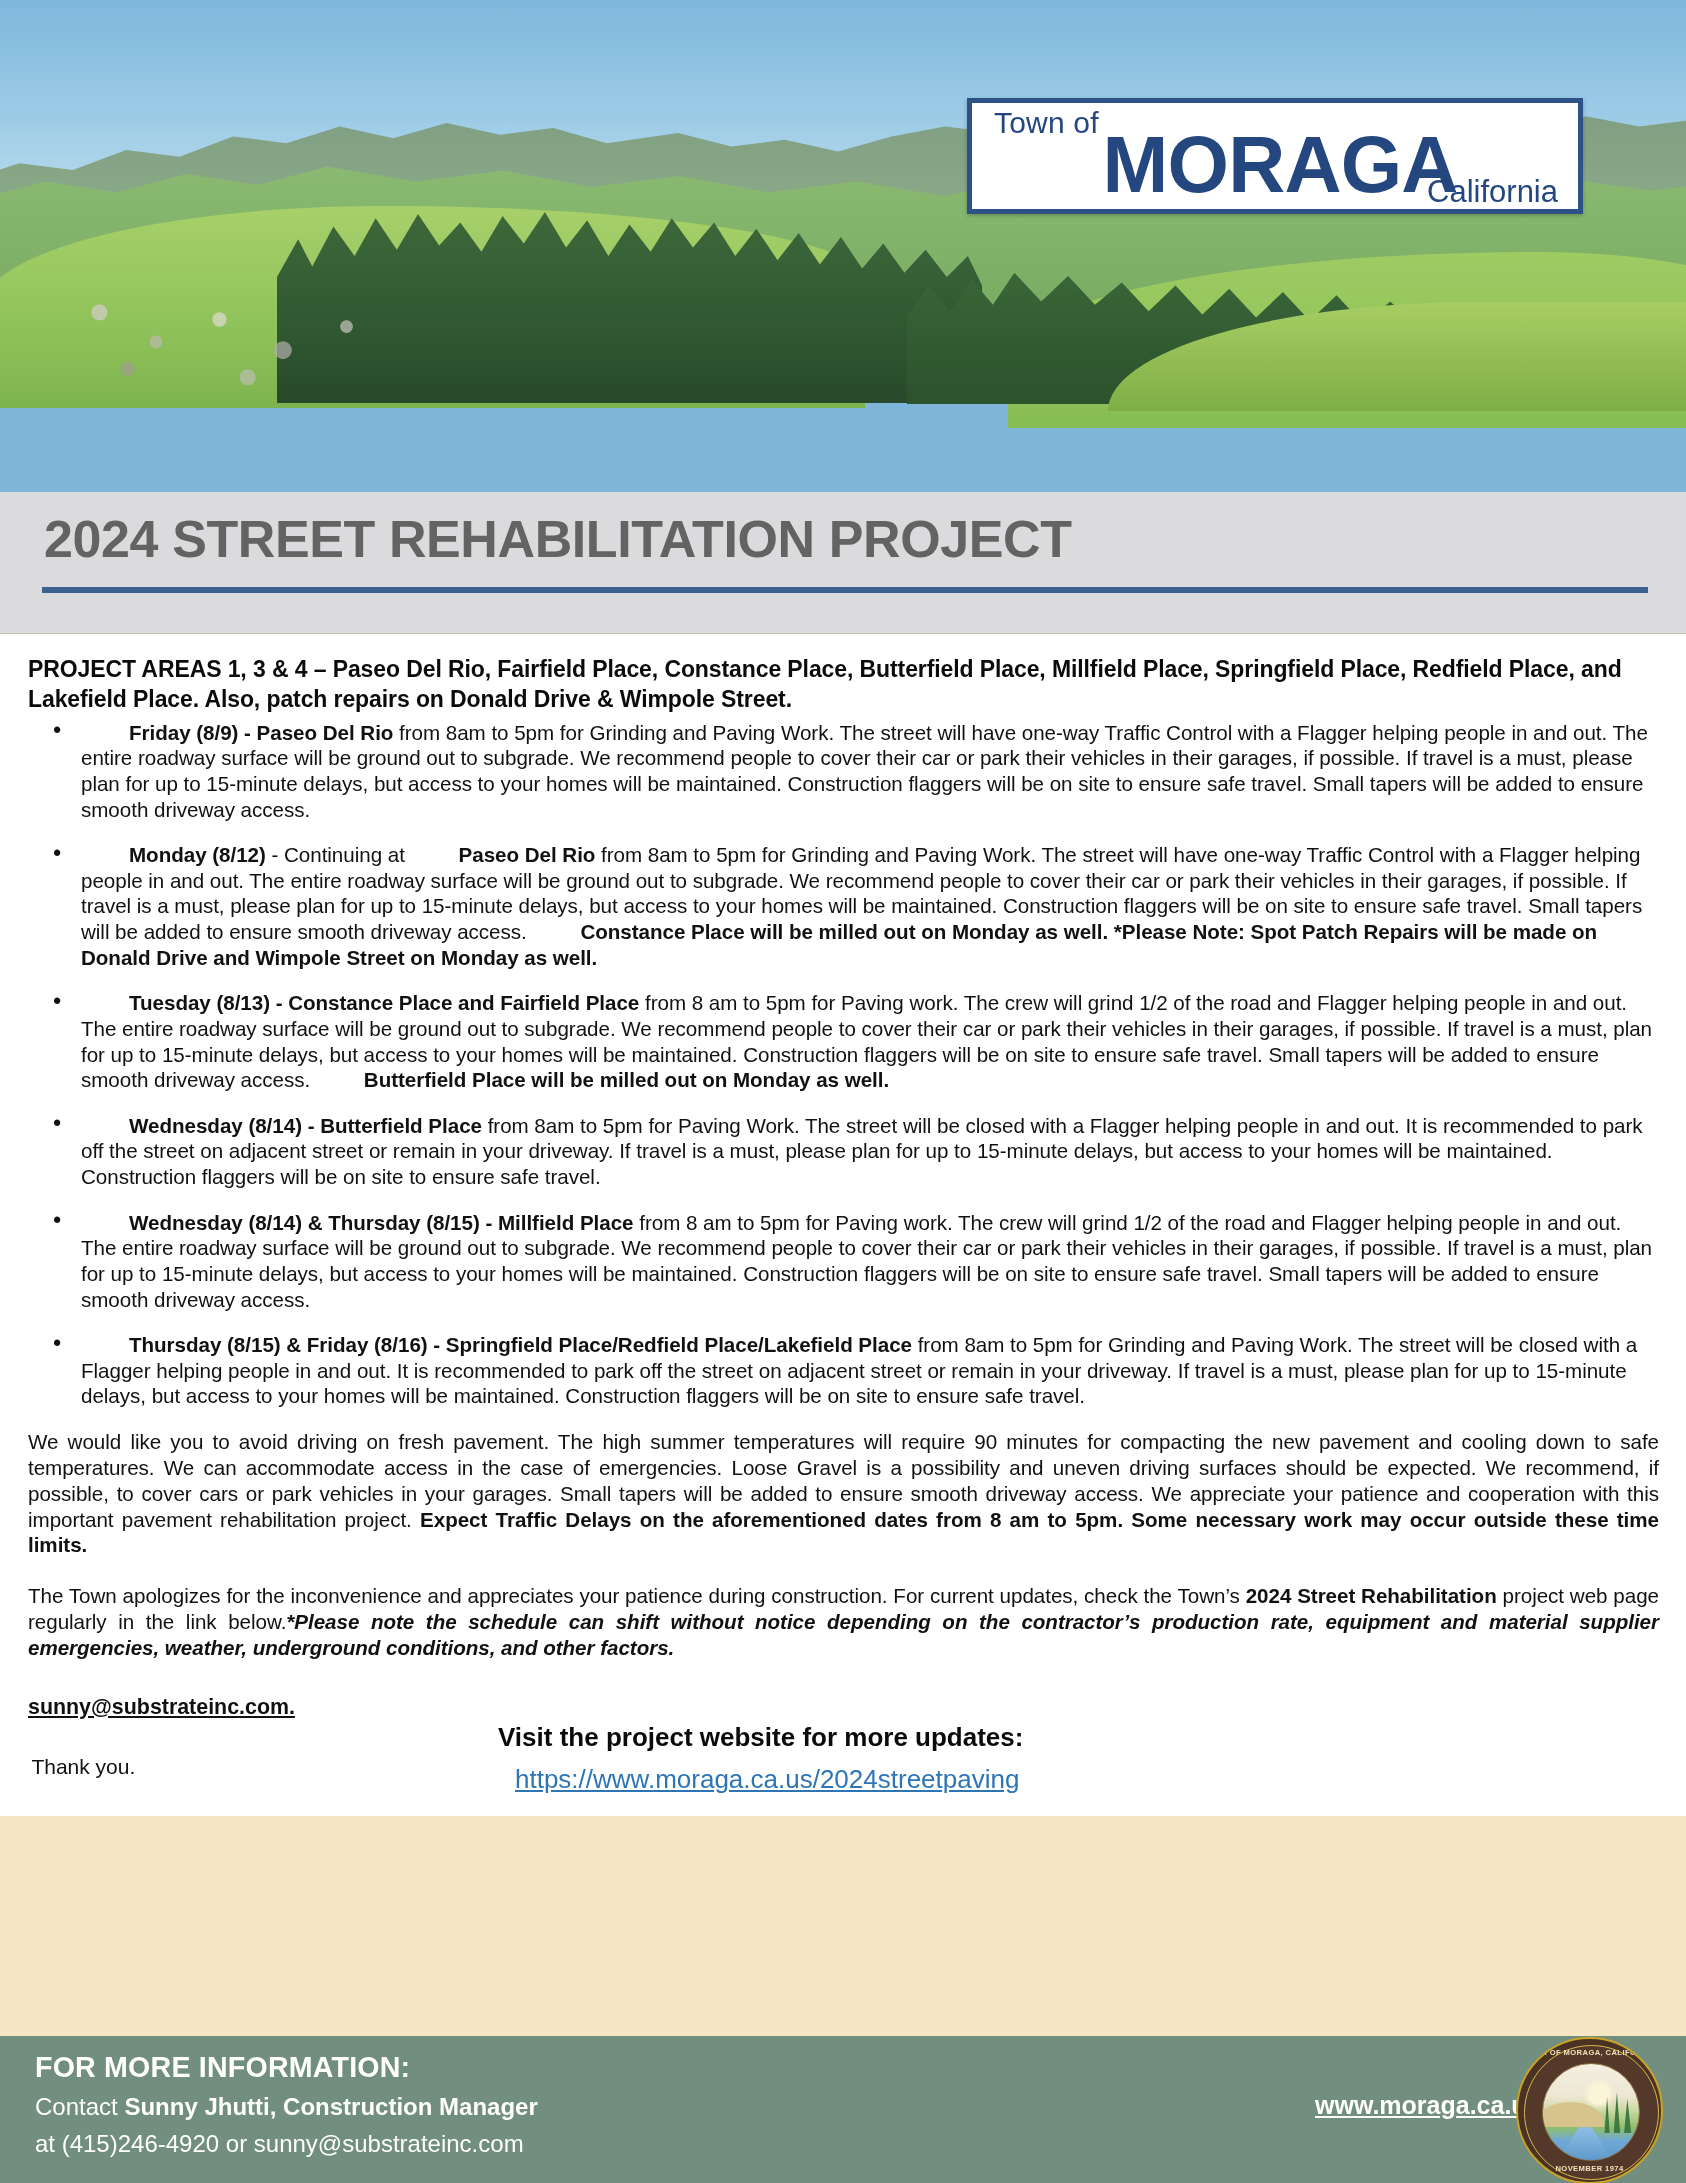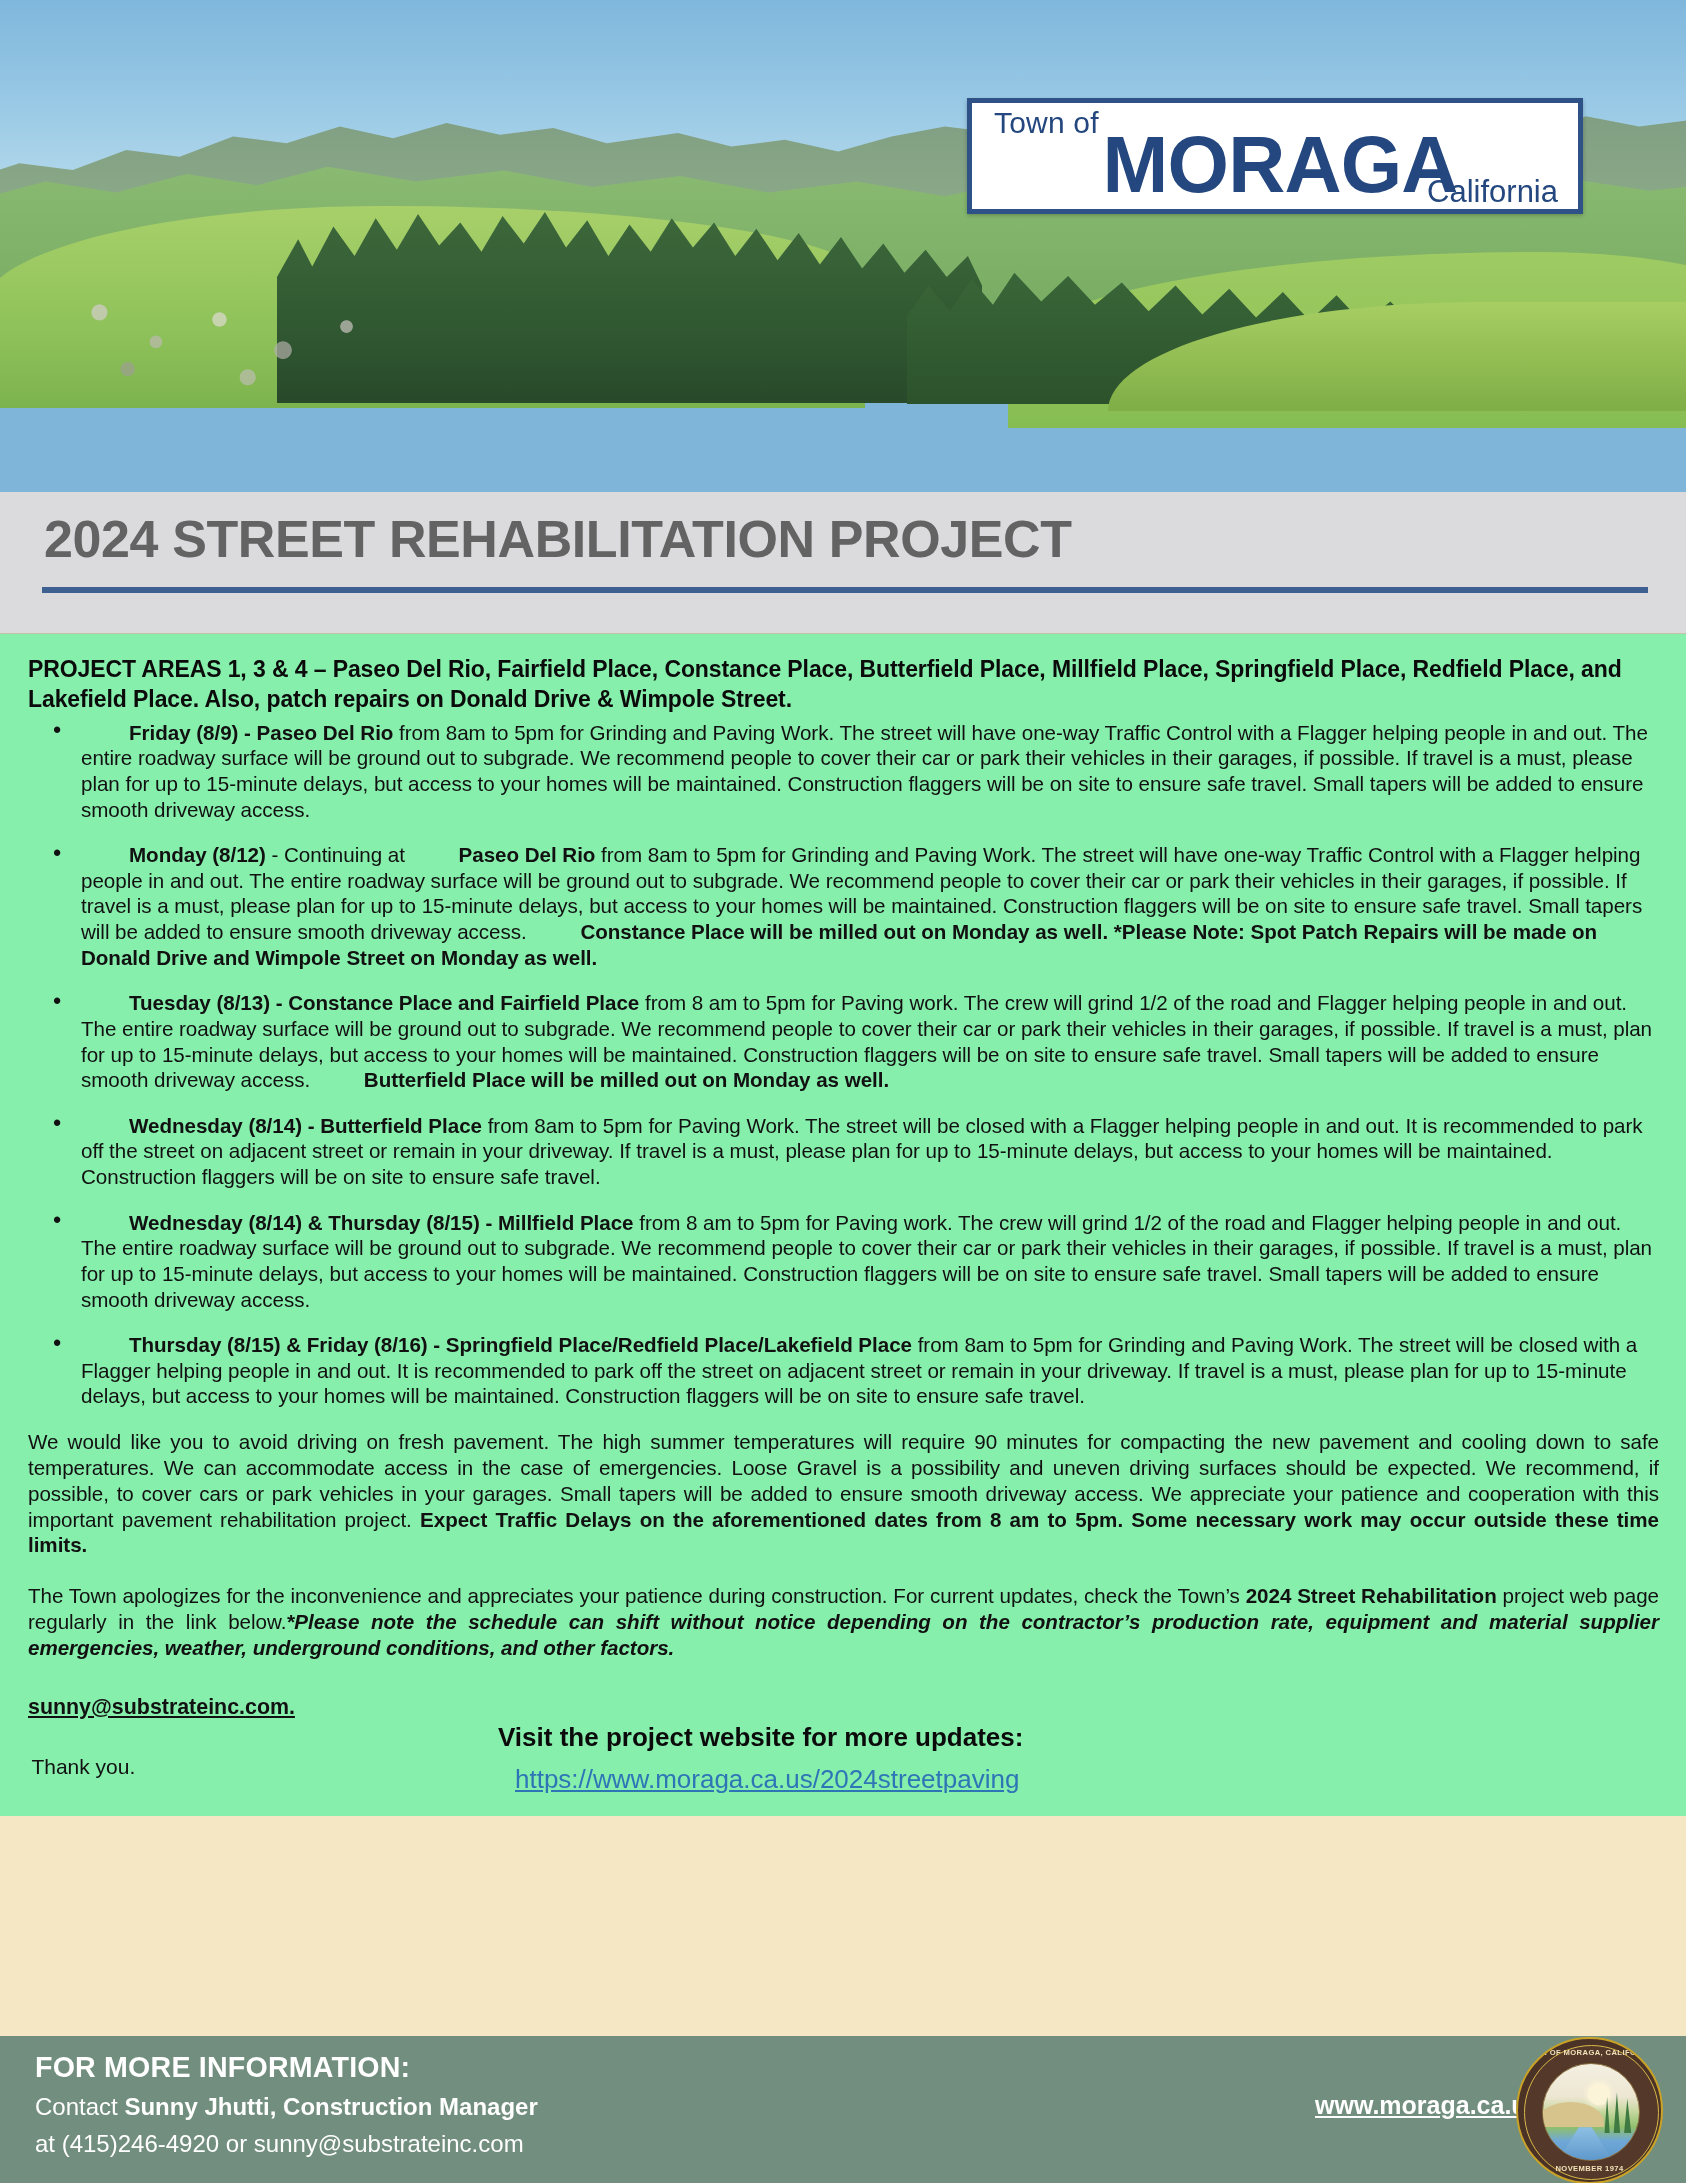--- a/index.html
+++ b/index.html
@@ -194,21 +194,21 @@
     top: 95px;
     width: 1606px;
     height: 5.9px;
     background: #3E6091;
   }
 
   
   .body-wrap {
     position: relative;
     width: 1687px;
-    background: #86efac;
+    background: #ffffff;
     border-top: 1.7px solid #C9C0A8;
     box-sizing: border-box;
     padding: 15px 28px 0 28px;
   }
   .intro {
     font-size: 23px;
     font-weight: 700;
     line-height: 1.32;
     color: #0B0B0B;
     margin: 5px 0 5px 0;

